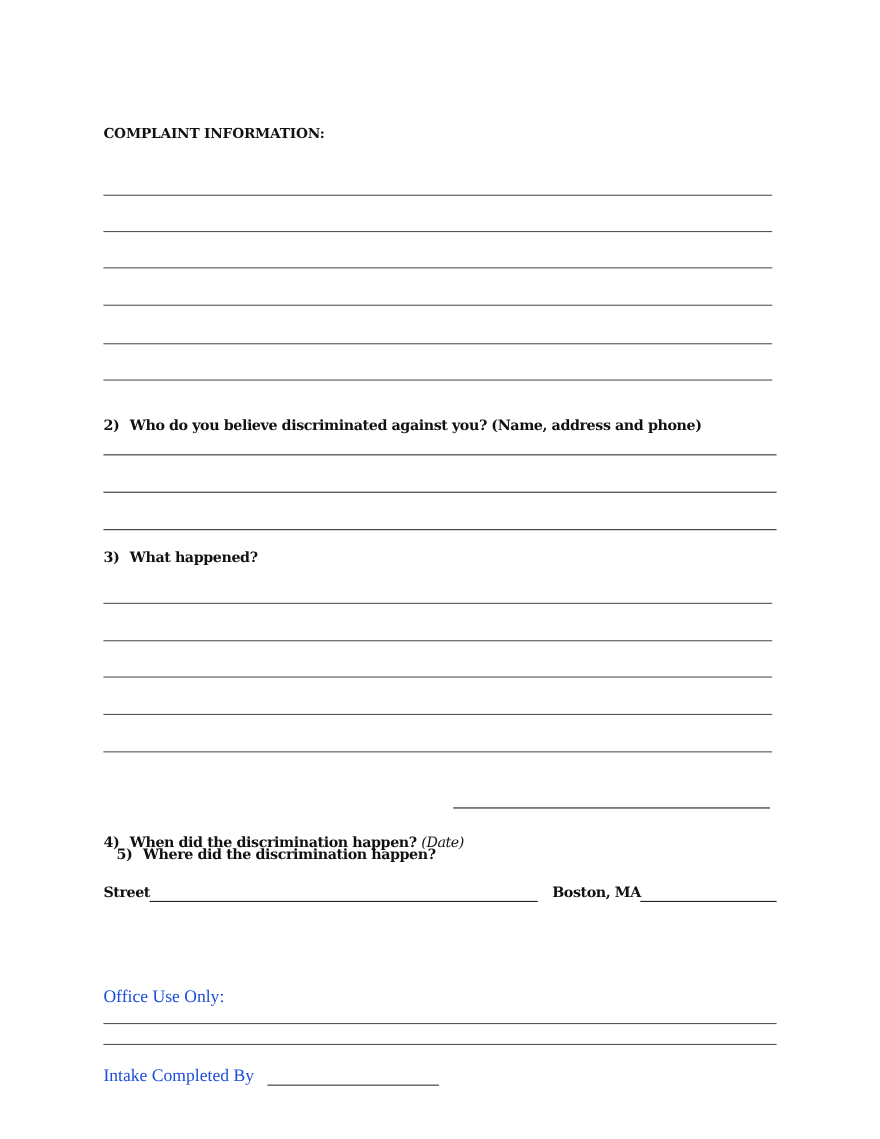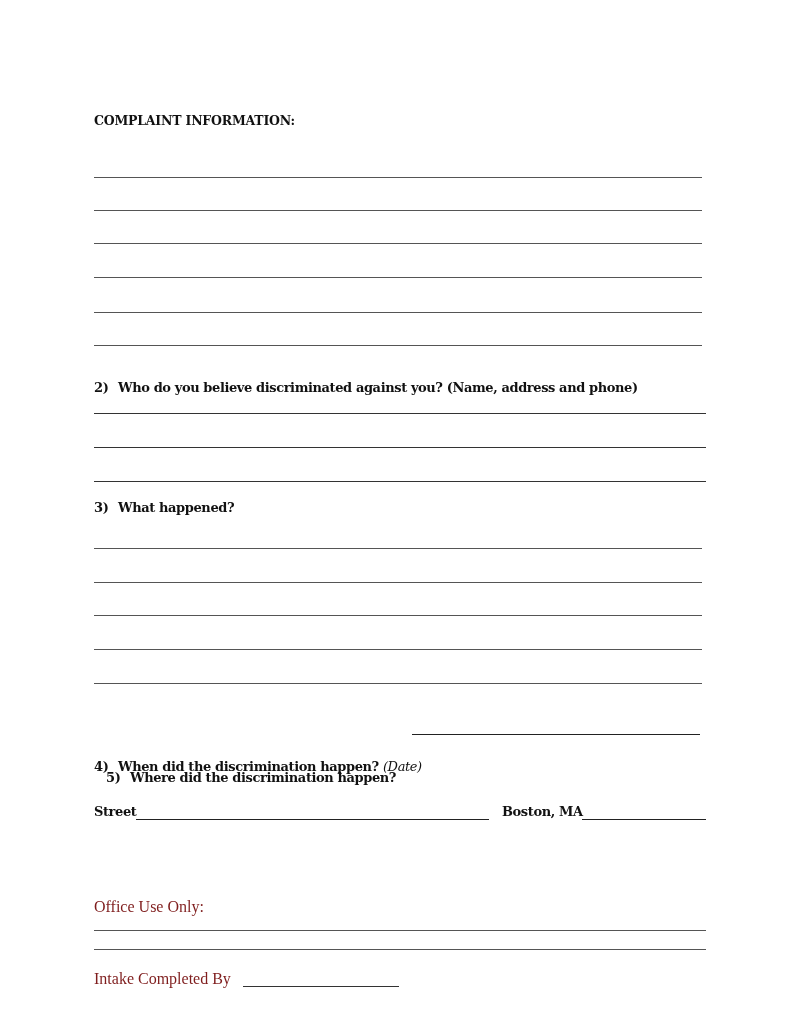--- a/index.html
+++ b/index.html
@@ -6,21 +6,21 @@
   body { width: 800px; height: 1035px; position: relative; overflow: hidden; color: #111; }
   .page { position: absolute; left: 0; top: 0; width: 800px; height: 1035px; }
   .abs { position: absolute; }
   .heading { font-family: "DejaVu Serif", serif; font-weight: bold; font-size: 12.5px; letter-spacing: -0.2px; white-space: nowrap; }
   .q { font-family: "DejaVu Serif", serif; font-weight: bold; font-size: 13px; letter-spacing: -0.4px; white-space: nowrap; }
   .q .num { display: inline-block; width: 24px; }
   .q .it { font-weight: normal; font-style: italic; }
   .line-thin { position: absolute; height: 0; border-top: 1.2px solid #555; }
   .line-dark { position: absolute; height: 0; border-top: 1.6px solid #333; }
   .line-blank { position: absolute; height: 0; border-top: 1.2px solid #222; }
-  .times { font-family: "Liberation Serif", serif; font-size: 16px; white-space: nowrap; color: #7f1d1d; }
+  .times { font-family: "Liberation Serif", serif; font-size: 16px; white-space: nowrap; color: #1d4ed8; }
   .line-office { position: absolute; height: 0; border-top: 1px solid #555; }
 </style>
 </head>
 <body>
 
 <div class="page">
 
   <div class="abs heading" style="left:94px; top:113px;">COMPLAINT INFORMATION:</div>
 
   <div class="line-thin" style="left:94px; width:608px; top:177px;"></div>

